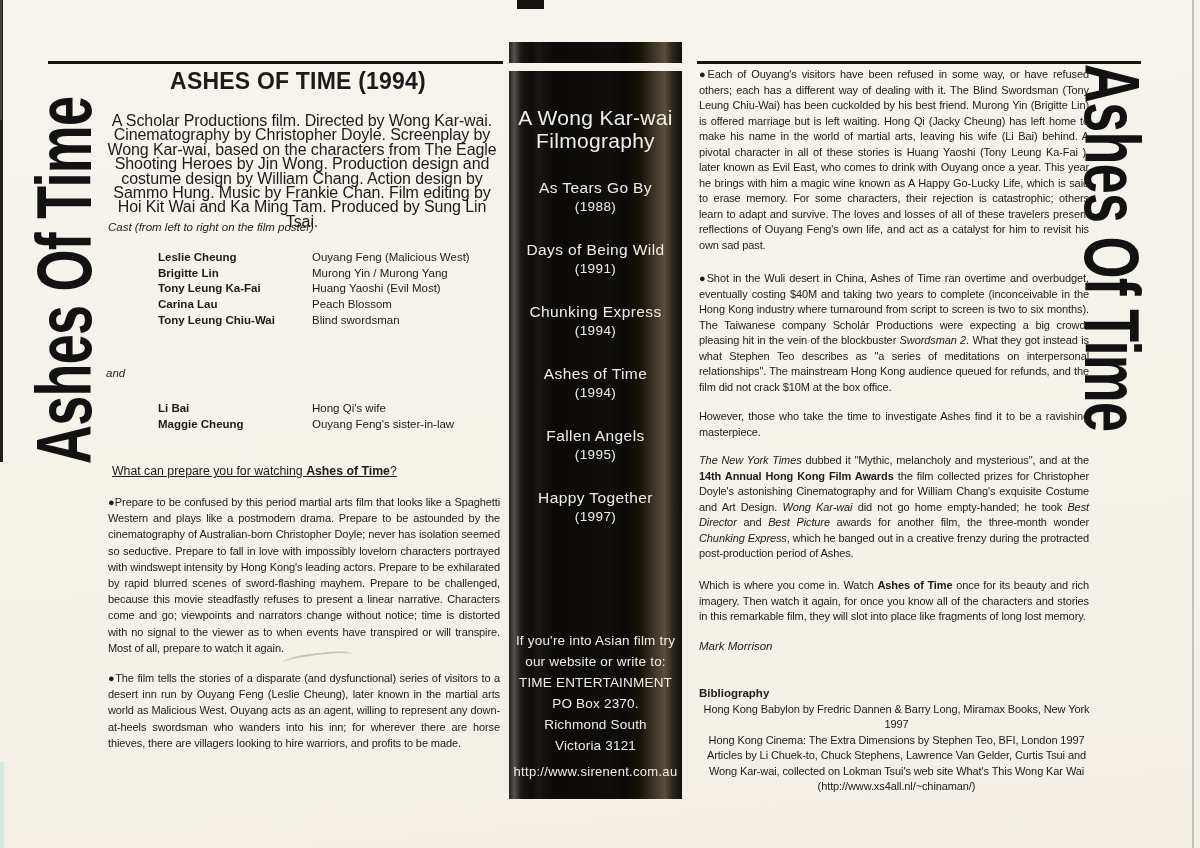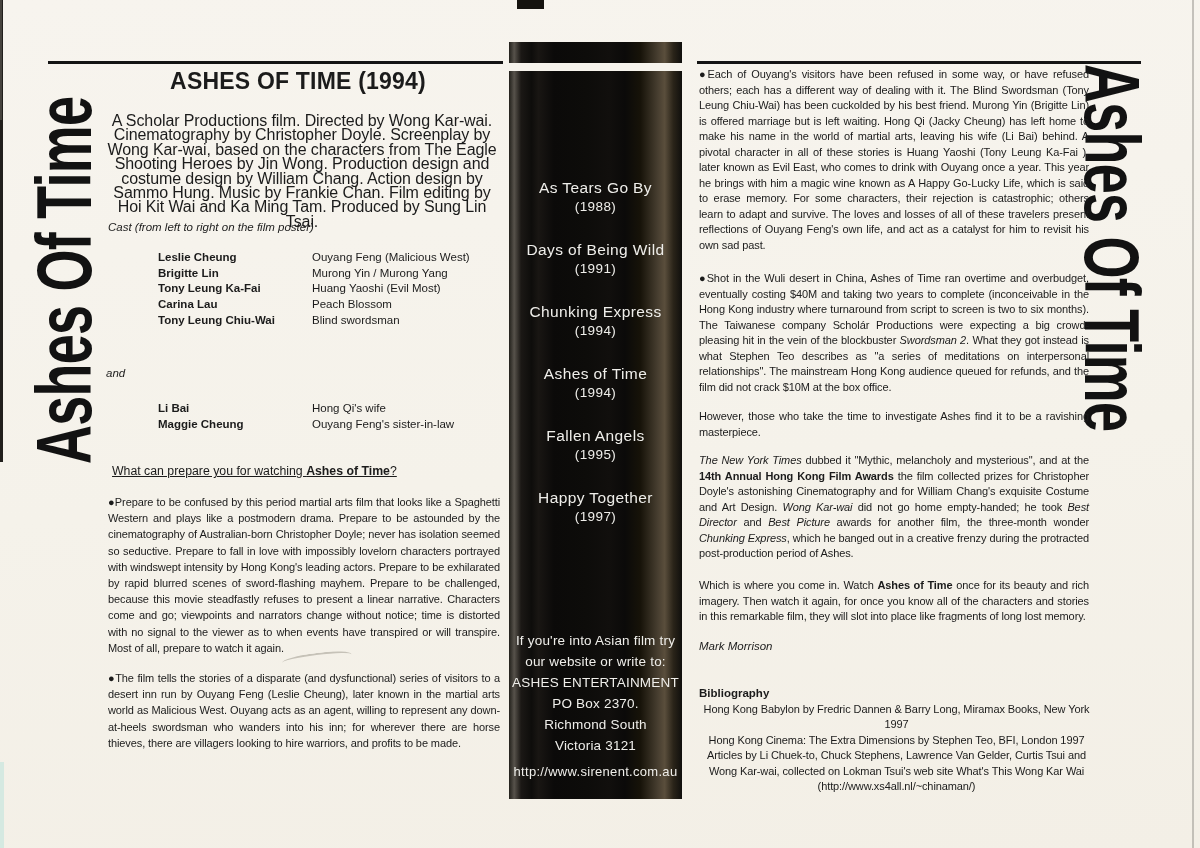--- a/index.html
+++ b/index.html
@@ -113,20 +113,21 @@
       <span class="role">Ouyang Feng's sister-in-law</span>
     </div>
   </div>
 
   <p class="question" style="margin:4px;text-decoration:underline;"><span>What can prepare you for watching </span><span class="rb">Ashes of Time</span><span>?</span></p>
   <p class="para b1" style="margin:0;">●Prepare to be confused by this period martial arts film that looks like a Spaghetti Western and plays like a postmodern drama. Prepare to be astounded by the cinematography of Australian-born Christopher Doyle; never has isolation seemed so seductive. Prepare to fall in love with impossibly lovelorn characters portrayed with windswept intensity by Hong Kong's leading actors. Prepare to be exhilarated by rapid blurred scenes of sword-flashing mayhem. Prepare to be challenged, because this movie steadfastly refuses to present a linear narrative. Characters come and go; viewpoints and narrators change without notice; time is distorted with no signal to the viewer as to when events have transpired or will transpire. Most of all, prepare to watch it again.</p>
   <p class="para b2" style="margin:0;">●The film tells the stories of a disparate (and dysfunctional) series of visitors to a desert inn run by Ouyang Feng (Leslie Cheung), later known in the martial arts world as Malicious West. Ouyang acts as an agent, willing to represent any down-at-heels swordsman who wanders into his inn; for wherever there are horse thieves, there are villagers looking to hire warriors, and profits to be made.</p>
 
   <aside class="spine">
     <div class="spine-stripe"></div>
+    <div class="spine-heading">A Wong Kar-wai Filmography</div>
     <div class="films">
       <div class="film">
         <div class="film-t">As Tears Go By</div>
         <div class="film-y">(1988)</div>
       </div>
       <div class="film">
         <div class="film-t">Days of Being Wild</div>
         <div class="film-y">(1991)</div>
       </div>
       <div class="film">
@@ -142,21 +143,21 @@
         <div class="film-y">(1995)</div>
       </div>
       <div class="film">
         <div class="film-t">Happy Together</div>
         <div class="film-y">(1997)</div>
       </div>
     </div>
     <div class="spine-contact">
       <div>If you're into Asian film try</div>
       <div>our website or write to:</div>
-      <div>ASHES ENTERTAINMENT</div>
+      <div>TIME ENTERTAINMENT</div>
       <div>PO Box 2370.</div>
       <div>Richmond South</div>
       <div>Victoria 3121</div>
     </div>
     <div class="spine-url">http://www.sirenent.com.au</div>
   </aside>
 
   <div class="rule right"></div>
   <p class="rp p1" style="margin:0;">●Each of Ouyang's visitors have been refused in some way, or have refused others; each has a different way of dealing with it. The Blind Swordsman (Tony Leung Chiu-Wai) has been cuckolded by his best friend. Murong Yin (Brigitte Lin) is offered marriage but is left waiting. Hong Qi (Jacky Cheung) has left home to make his name in the world of martial arts, leaving his wife (Li Bai) behind. A pivotal character in all of these stories is Huang Yaoshi (Tony Leung Ka-Fai ), later known as Evil East, who comes to drink with Ouyang once a year. This year he brings with him a magic wine known as A Happy Go-Lucky Life, which is said to erase memory. For some characters, their rejection is catastrophic; others learn to adapt and survive. The loves and losses of all of these travelers present reflections of Ouyang Feng's own life, and act as a catalyst for him to revisit his own sad past.</p>
   <p class="rp p2" style="margin:0;"><span>●Shot in the Wuli desert in China, Ashes of Time ran overtime and overbudget, eventually costing $40M and taking two years to complete (inconceivable in the Hong Kong industry where turnaround from script to screen is two to six months). The Taiwanese company Scholár Productions were expecting a big crowd-pleasing hit in the vein of the blockbuster </span><span class="ri">Swordsman 2</span><span>. What they got instead is what Stephen Teo describes as "a series of meditations on interpersonal relationships". The mainstream Hong Kong audience queued for refunds, and the film did not crack $10M at the box office.</span></p>

